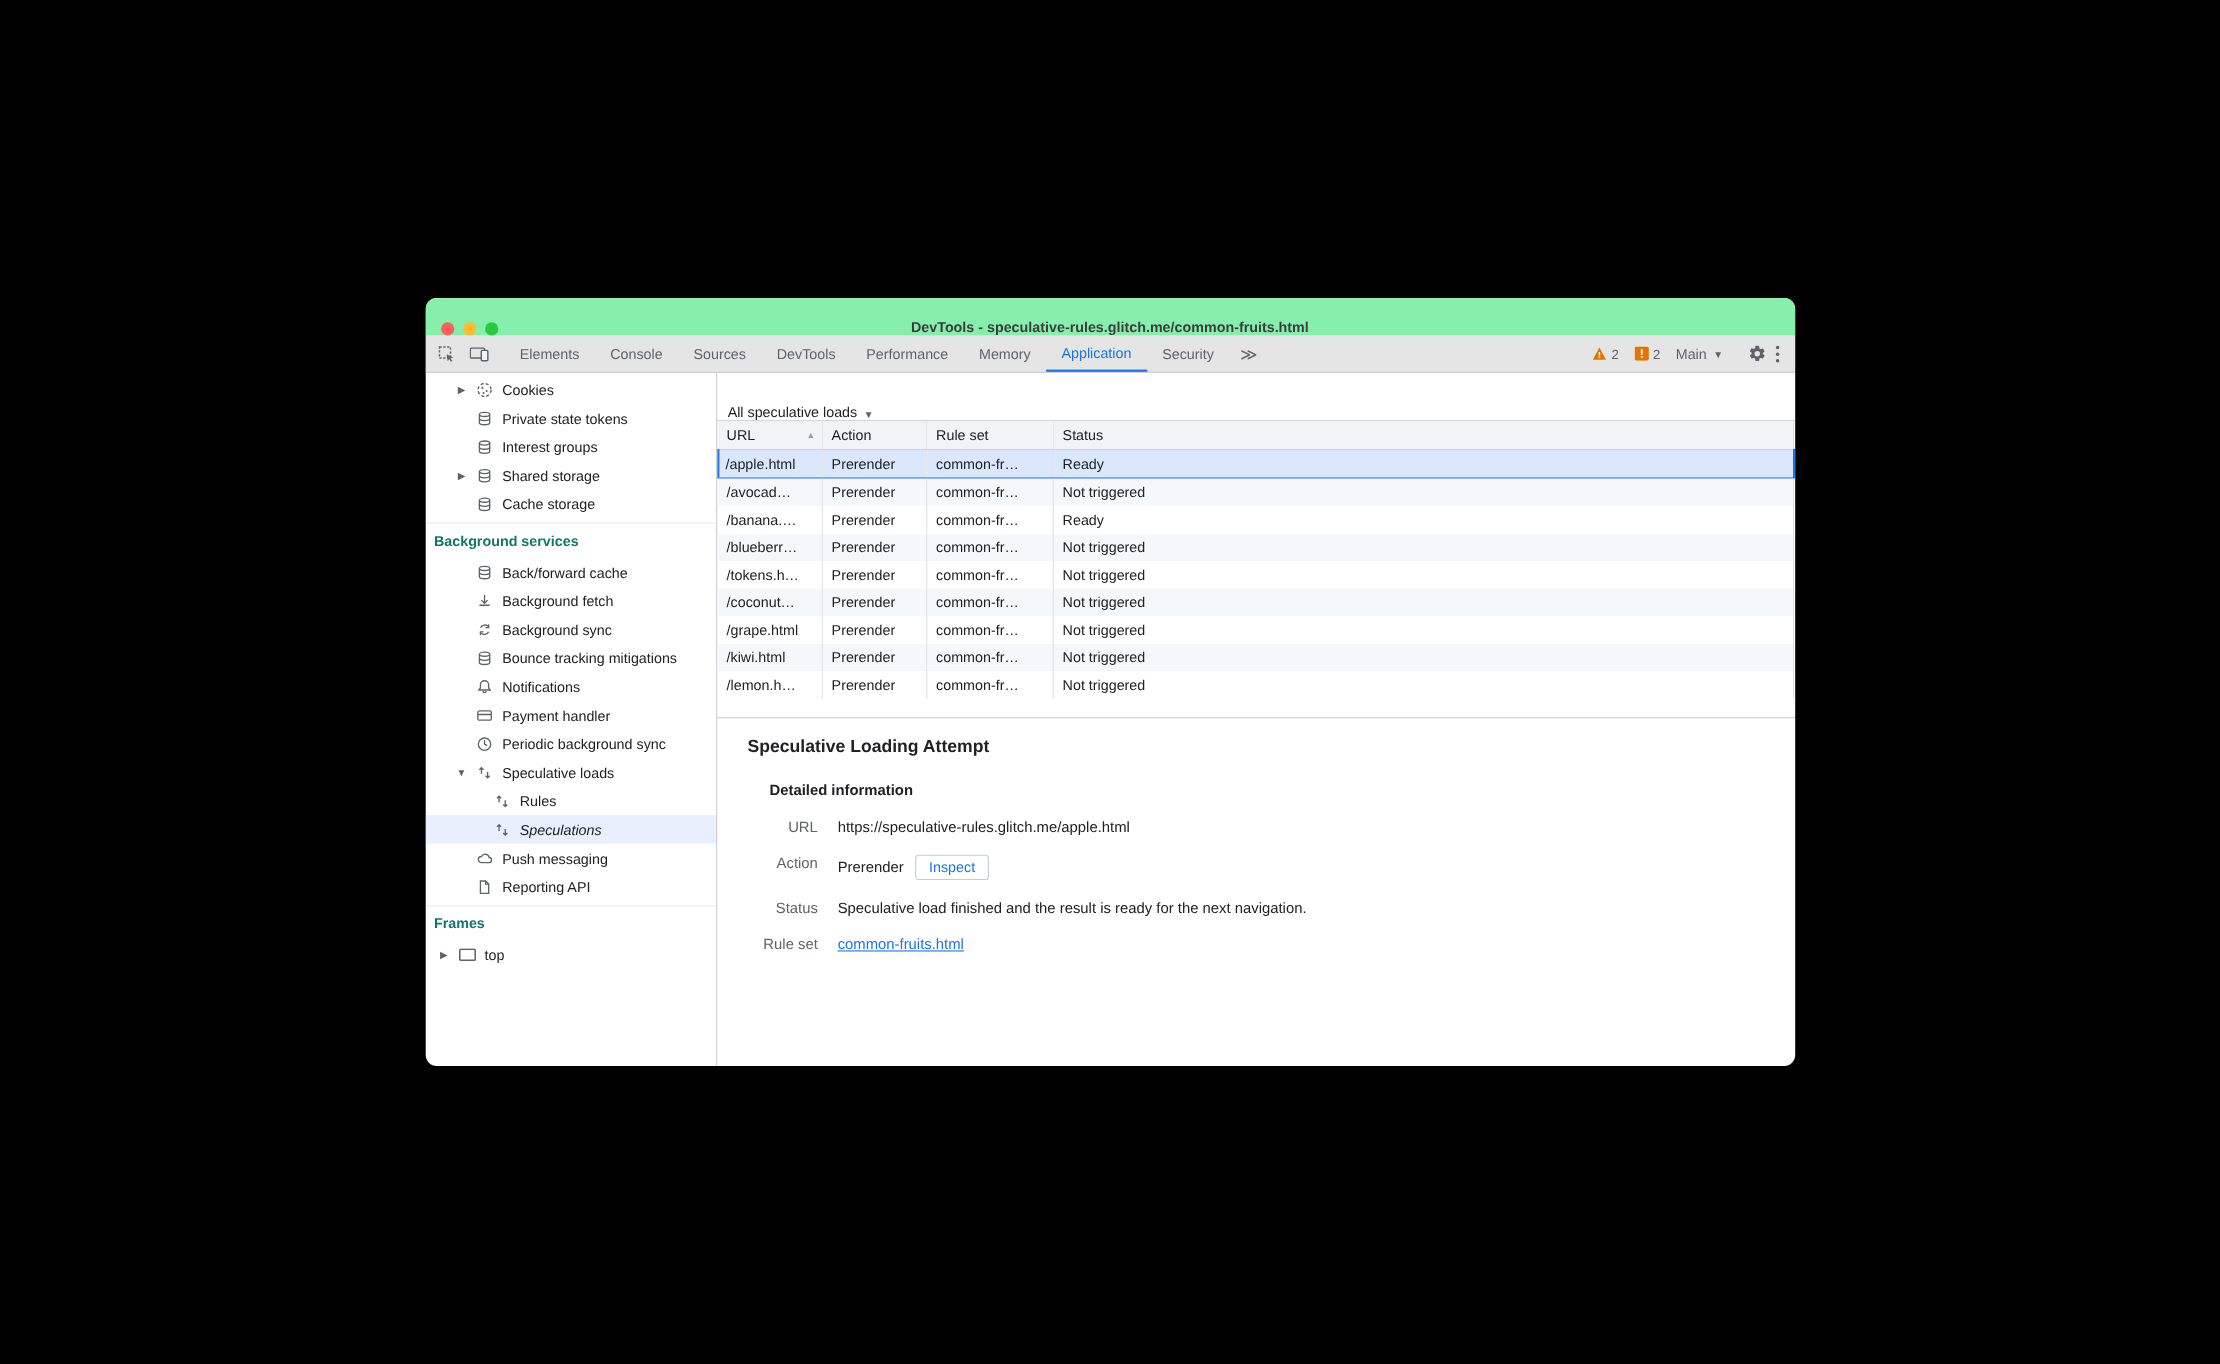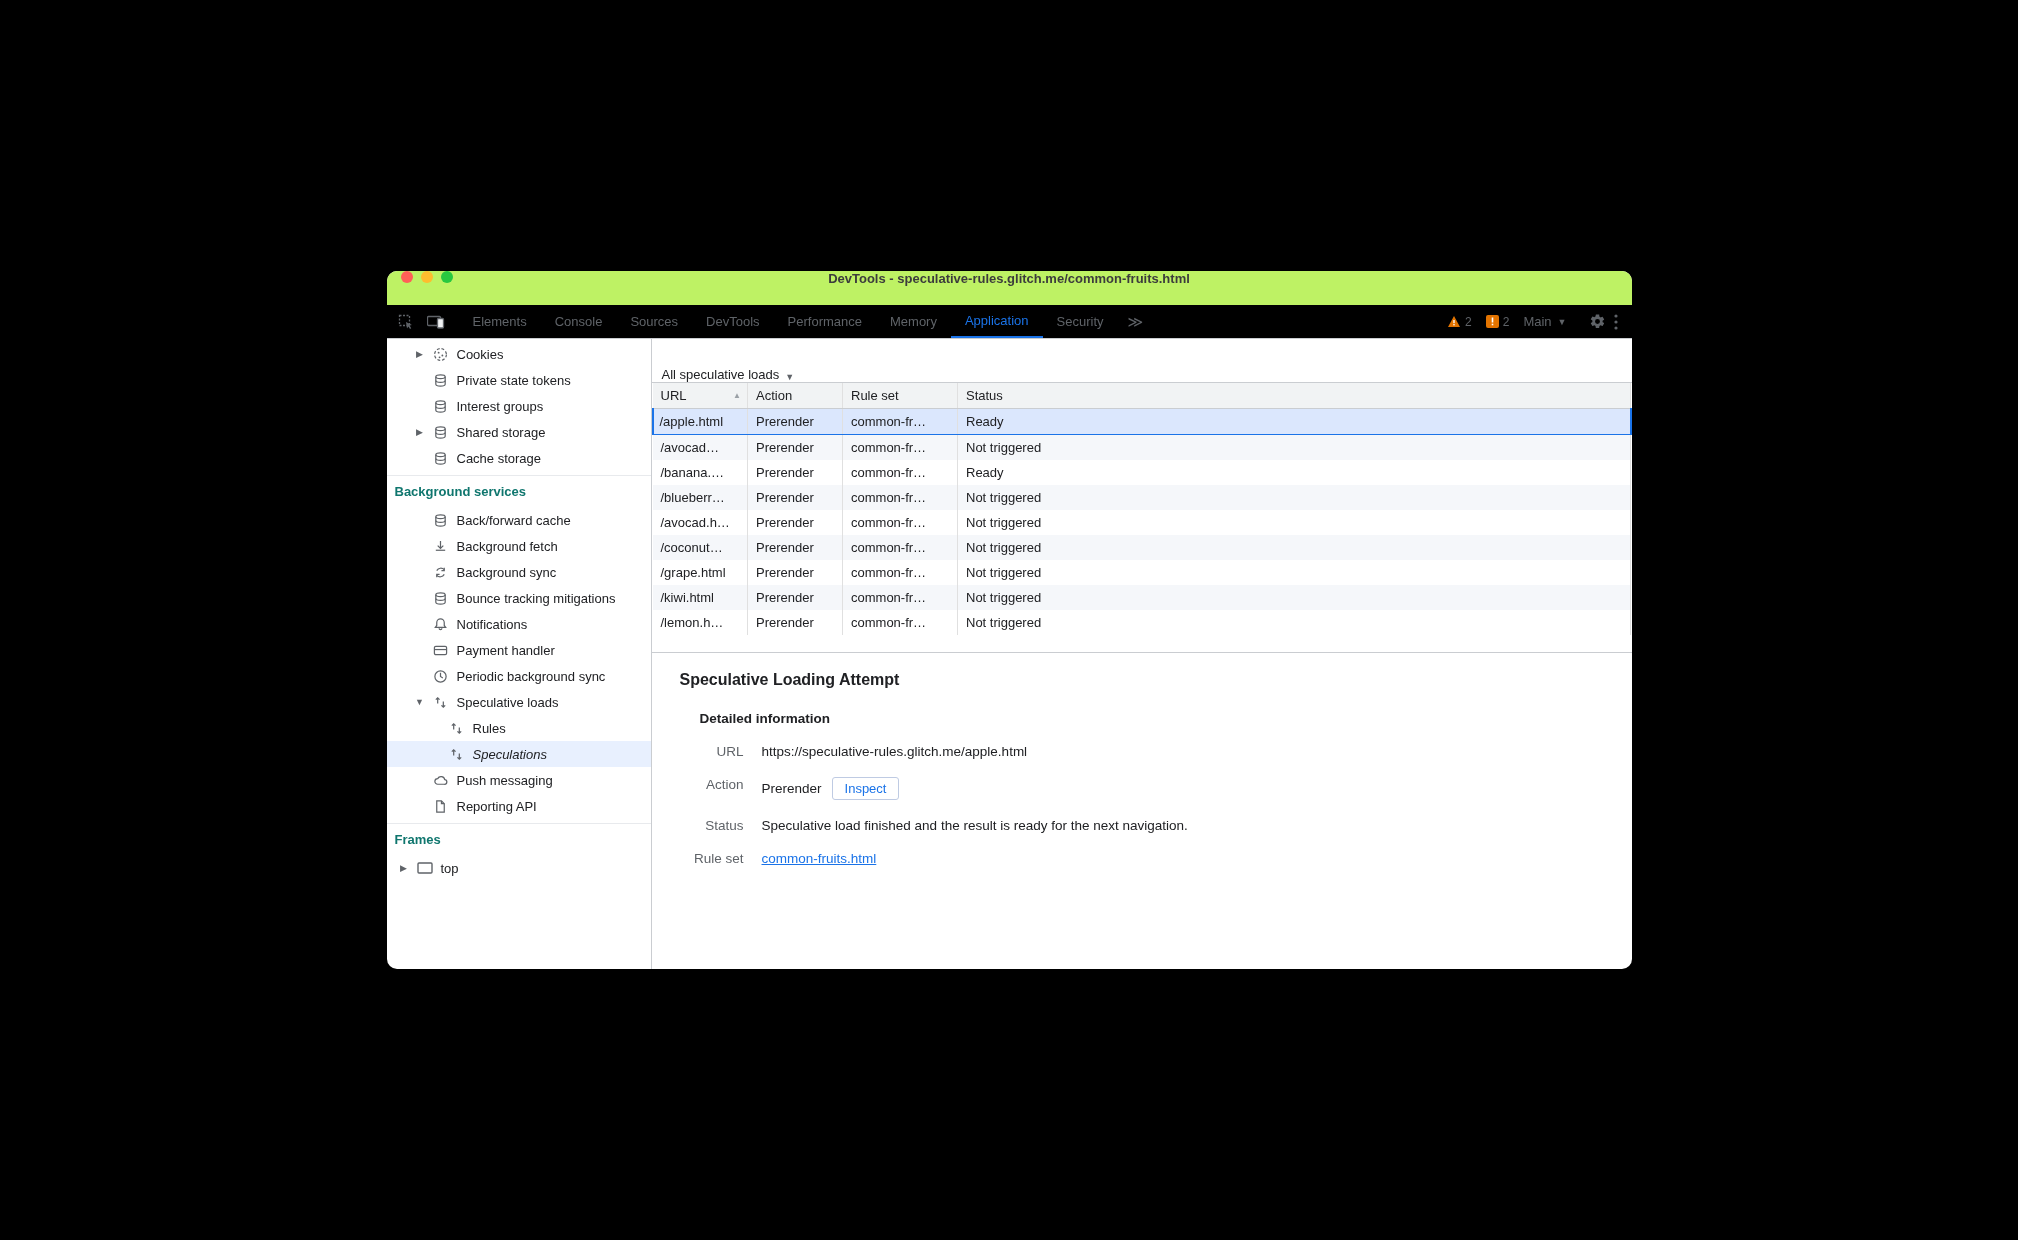--- a/index.html
+++ b/index.html
@@ -19,36 +19,36 @@
     height: 698px;
     background: #fff;
     border-radius: 10px;
     box-shadow: 0 20px 50px rgba(0,0,0,.5);
     display: flex;
     flex-direction: column;
     overflow: hidden;
   }
   .titlebar {
     height: 34px;
-    background: #bef264;
+    background: #86efac;
     display: flex;
-    align-items: flex-start;
+    align-items: flex-end;
     position: relative;
     flex: 0 0 auto;
   }
   .traffic { display:flex; gap:8px; padding-left:14px; }
   .dot { width:12px; height:12px; border-radius:50%; }
   .dot.red{background:#ff5f57;} .dot.yel{background:#febc2e;} .dot.grn{background:#28c840;}
   .titletext {
     position:absolute; left:0; right:0; text-align:center;
     font-weight:600; color:#3c3c3c; font-size:13px;
   }
   .toolbar {
     height: 34px;
-    background: #000000;
+    background: #e5e5e5;
     border-bottom: 1px solid #cacdd1;
     display: flex;
     align-items: center;
     padding: 0 4px;
     gap: 0;
     flex: 0 0 auto;
   }
   .tbbtn {
     width: 30px; height:30px; display:flex; align-items:center; justify-content:center;
     color:#5f6368;
@@ -433,21 +433,21 @@
                 <td>common-fr…</td>
                 <td class="last">Ready</td>
               </tr>
               <tr>
                 <td class="first">/blueberr…</td>
                 <td>Prerender</td>
                 <td>common-fr…</td>
                 <td class="last">Not triggered</td>
               </tr>
               <tr>
-                <td class="first">/avocad.h…</td>
+                <td class="first">/tokens.h…</td>
                 <td>Prerender</td>
                 <td>common-fr…</td>
                 <td class="last">Not triggered</td>
               </tr>
               <tr>
                 <td class="first">/coconut…</td>
                 <td>Prerender</td>
                 <td>common-fr…</td>
                 <td class="last">Not triggered</td>
               </tr>

